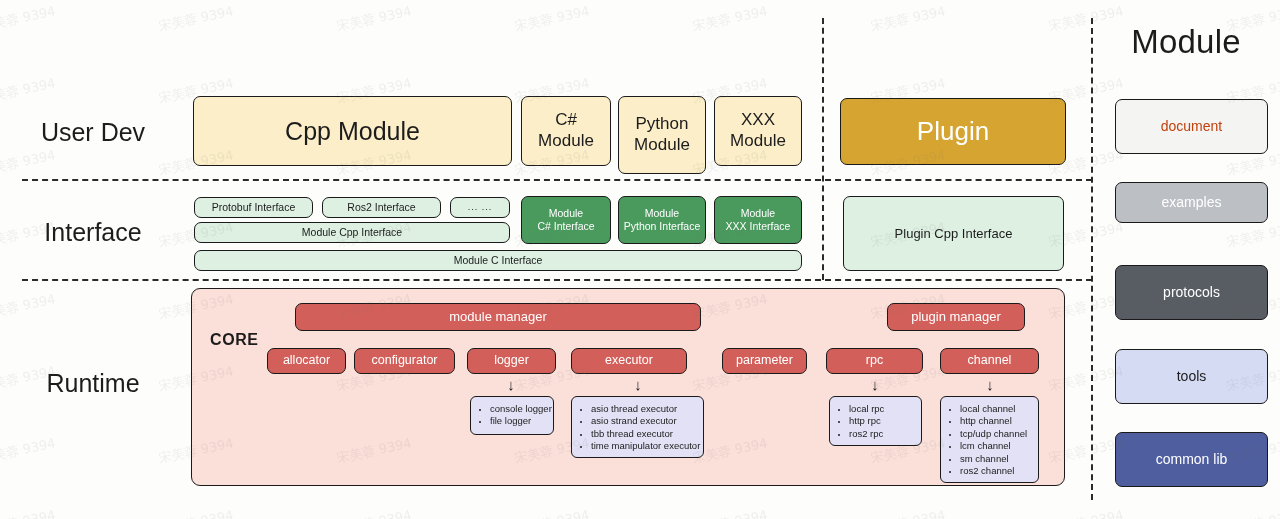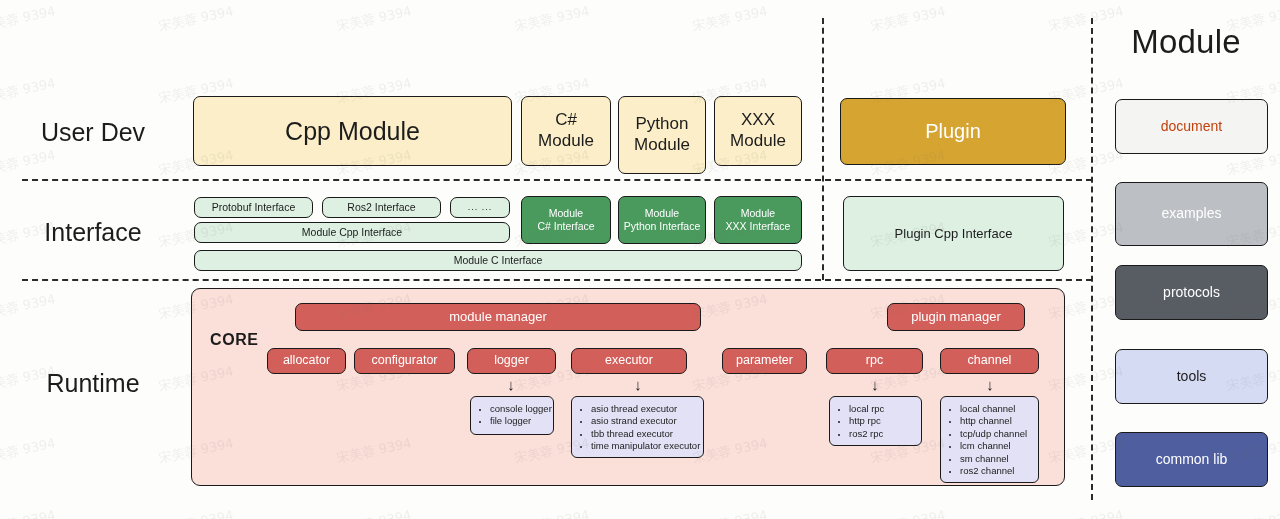--- a/index.html
+++ b/index.html
@@ -150,21 +150,21 @@
   <div class="abs row-label" style="left:8px; top:369px; width:170px;">Runtime</div>
 
   <div class="abs node c-module" style="left:193px; top:96px; width:319px; height:70px; font-size:25px;">Cpp Module</div>
   <div class="abs node c-module" style="left:521px; top:96px; width:90px; height:70px; font-size:17px;">C#
 Module</div>
   <div class="abs node c-module" style="left:618px; top:96px; width:88px; height:78px; font-size:17px;">Python
 Module</div>
   <div class="abs node c-module" style="left:714px; top:96px; width:88px; height:70px; font-size:17px;">XXX
 Module</div>
 
-  <div class="abs node c-plugin" style="left:840px; top:98px; width:226px; height:67px; font-size:20px;">Plugin</div>
+  <div class="abs node c-plugin" style="left:840px; top:98px; width:226px; height:67px; font-size:26px;">Plugin</div>
 
   <div class="abs node c-ifacelt" style="left:194px; top:197px; width:119px; height:21px; font-size:10.5px;">Protobuf Interface</div>
   <div class="abs node c-ifacelt" style="left:322px; top:197px; width:119px; height:21px; font-size:10.5px;">Ros2 Interface</div>
   <div class="abs node c-ifacelt" style="left:450px; top:197px; width:60px; height:21px; font-size:9px; letter-spacing:1px;">... ...</div>
 
   <div class="abs node c-ifacelt" style="left:194px; top:222px; width:316px; height:21px; font-size:10.5px;">Module Cpp Interface</div>
 
   <div class="abs node c-ifacedk" style="left:521px; top:196px; width:90px; height:48px; font-size:10.5px;">Module
 C# Interface</div>
   <div class="abs node c-ifacedk" style="left:618px; top:196px; width:88px; height:48px; font-size:10.5px;">Module
@@ -222,21 +222,21 @@
         <li>local channel</li>
         <li>http channel</li>
         <li>tcp/udp channel</li>
         <li>lcm channel</li>
         <li>sm channel</li>
         <li>ros2 channel</li>
       </ul>
   </div>
 
   <div class="abs node c-doc" style="left:1115px; top:99px; width:153px; height:55px; font-size:14px;">document</div>
-  <div class="abs node c-examples" style="left:1115px; top:182px; width:153px; height:64px; font-size:14px;">examples</div>
+  <div class="abs node c-examples" style="left:1115px; top:182px; width:153px; height:41px; font-size:14px;">examples</div>
   <div class="abs node c-protocols" style="left:1115px; top:265px; width:153px; height:55px; font-size:14px;">protocols</div>
   <div class="abs node c-tools" style="left:1115px; top:349px; width:153px; height:55px; font-size:14px;text-align:right;">tools</div>
   <div class="abs node c-commonlib" style="left:1115px; top:432px; width:153px; height:55px; font-size:14px;">common lib</div>
 
 </div>
 
 <div class="wm" id="watermark-layer">
     <span style="left: -20px; top: 10px;">宋美蓉 9394</span>
     <span style="left: 158px; top: 10px;">宋美蓉 9394</span>
     <span style="left: 336px; top: 10px;">宋美蓉 9394</span>

